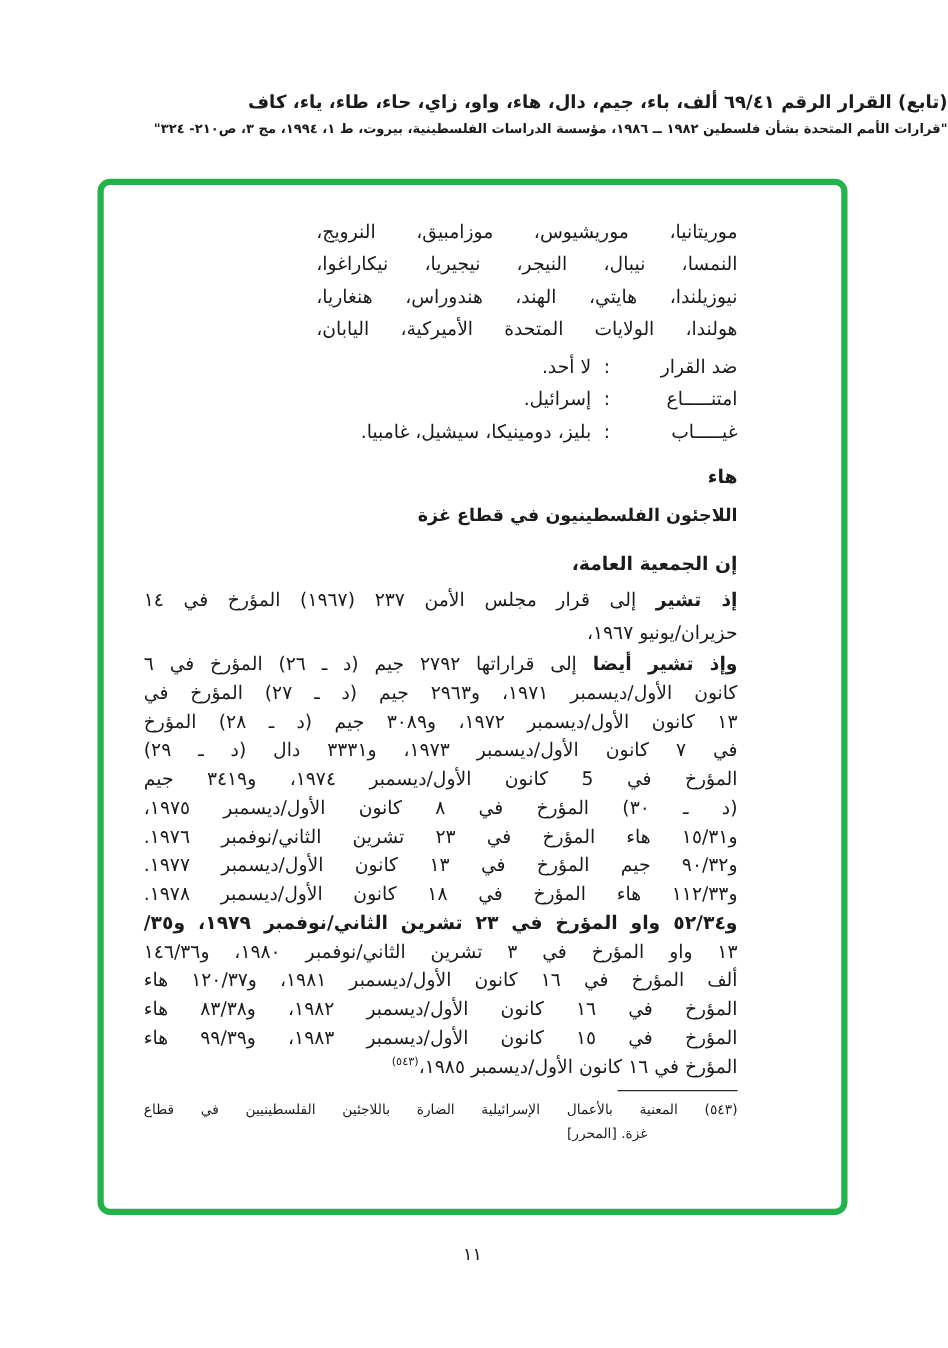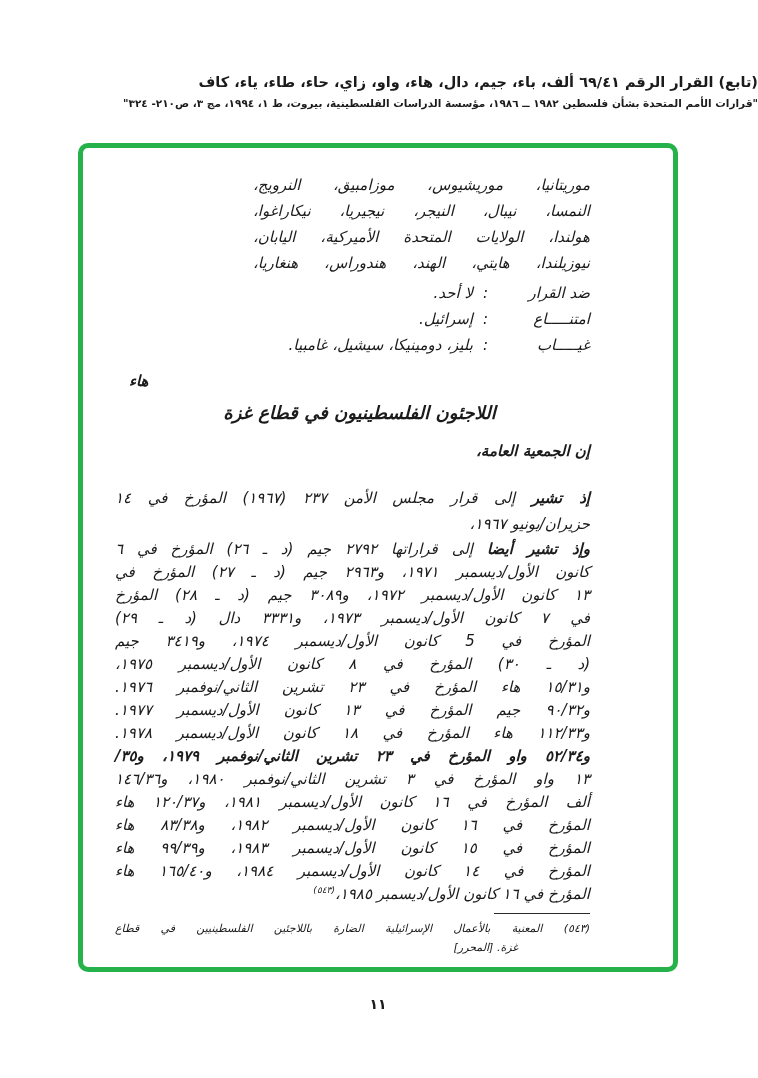--- a/index.html
+++ b/index.html
@@ -11,67 +11,66 @@
   }
   
   .page-header{position:absolute;top:74px;left:17px;right:0;}
   .page-header .title{font-size:14.5px;font-weight:bold;letter-spacing:-.2px}
   .page-header .source{font-size:10.5px;font-weight:bold;margin-top:7px;letter-spacing:-.3px}
   
   .frame{
     position:absolute;top:143px;left:78px;width:600px;height:829px;
     border:5px solid #25b24a;border-radius:10px;box-sizing:border-box;
     background:#ffffff;
-    font-style:italic;
   }
   .content{margin:24px 83px 0 32px;font-size:15px}
   
   .line{line-height:26px;text-align:justify;text-align-last:justify;white-space:nowrap}
   .line.short{text-align-last:right}
   .bold{font-weight:bold}
   sup{font-size:9px;vertical-align:super;line-height:0}
   
   .countries{width:337px}
   
   .votes{margin-top:4px;margin-left:0;margin-right:0}
   .vote-row{line-height:26px;margin-left:22px;white-space:nowrap}
   .vote-label{display:inline-block;width:94px}
   .vote-colon{margin:0 8px 0 10px}
   
-  .sec-letter{text-align:left;font-weight:bold;font-size:15px;margin-top:12px;line-height:22px;padding-left:14px}
-  .sec-title{text-align:center;font-weight:bold;font-size:18px;margin-top:8px;line-height:26px;padding-left:14px}
+  .sec-letter{text-align:right;font-weight:bold;font-size:15px;margin-top:12px;line-height:22px;padding-left:14px}
+  .sec-title{text-align:right;font-weight:bold;font-size:14px;margin-top:8px;line-height:26px;padding-left:14px}
   .preamble{font-weight:bold;margin-top:12px;line-height:26px}
-  .para1{margin-top:21px}
+  .para1{margin-top:3px}
   .para2{margin-top:1px}
   .para2 .line{line-height:23px}
   
   .footnote{margin-top:7px}
   .footnote-rule{width:96px;height:0;border-top:1.6px solid #2a2a2a;margin-left:-16px;margin-bottom:5px}
   .footnote .line{font-size:11px;line-height:19px}
   .footnote .line.short{padding-right:72px}
   
   .pagenum{position:absolute;top:996px;left:78px;width:600px;text-align:center;
-    font-size:14px;font-weight:bold;letter-spacing:2px}
+    font-size:14px;font-weight:normal;letter-spacing:2px}
 </style>
 </head>
 <body>
 
 <div class="page-header">
   <div class="title">(تابع) القرار الرقم ٦٩/٤١ ألف، باء، جيم، دال، هاء، واو، زاي، حاء، طاء، ياء، كاف</div>
   <div class="source">"قرارات الأمم المتحدة بشأن فلسطين ١٩٨٢ ــ ١٩٨٦، مؤسسة الدراسات الفلسطينية، بيروت، ط ١، ١٩٩٤، مج ٣، ص٢١٠- ٣٢٤"</div>
 </div>
 
 <div class="frame" style="border-color: rgb(37, 178, 74);">
   <div class="content">
 
     <div class="countries">
         <div class="line"><span>موريتانيا، موريشيوس، موزامبيق، النرويج،</span></div>
         <div class="line"><span>النمسا، نيبال، النيجر، نيجيريا، نيكاراغوا،</span></div>
+        <div class="line"><span>نيوزيلندا، هايتي، الهند، هندوراس، هنغاريا،</span></div>
         <div class="line"><span>هولندا، الولايات المتحدة الأميركية، اليابان،</span></div>
-        <div class="line"><span>نيوزيلندا، هايتي، الهند، هندوراس، هنغاريا،</span></div>
       </div>
 
     <div class="votes">
       <div class="vote-row">
         <span class="vote-label">ضد القرار</span><span class="vote-colon">:</span><span>لا أحد.</span>
       </div>
       <div class="vote-row">
         <span class="vote-label">امتنـــــاع</span><span class="vote-colon">:</span><span>إسرائيل.</span>
       </div>
       <div class="vote-row">
@@ -97,21 +96,20 @@
         <div class="line"><span>المؤرخ في 5 كانون الأول/ديسمبر ١٩٧٤، و٣٤١٩ جيم</span></div>
         <div class="line"><span>(د ـ ٣٠) المؤرخ في ٨ كانون الأول/ديسمبر ١٩٧٥،</span></div>
         <div class="line"><span>و١٥/٣١ هاء المؤرخ في ٢٣ تشرين الثاني/نوفمبر ١٩٧٦.</span></div>
         <div class="line"><span>و٩٠/٣٢ جيم المؤرخ في ١٣ كانون الأول/ديسمبر ١٩٧٧.</span></div>
         <div class="line"><span>و١١٢/٣٣ هاء المؤرخ في ١٨ كانون الأول/ديسمبر ١٩٧٨.</span></div>
         <div class="line bold"><span>و٥٢/٣٤ واو المؤرخ في ٢٣ تشرين الثاني/نوفمبر ١٩٧٩، و٣٥/</span></div>
         <div class="line"><span>١٣ واو المؤرخ في ٣ تشرين الثاني/نوفمبر ١٩٨٠، و١٤٦/٣٦</span></div>
         <div class="line"><span>ألف المؤرخ في ١٦ كانون الأول/ديسمبر ١٩٨١، و١٢٠/٣٧ هاء</span></div>
         <div class="line"><span>المؤرخ في ١٦ كانون الأول/ديسمبر ١٩٨٢، و٨٣/٣٨ هاء</span></div>
         <div class="line"><span>المؤرخ في ١٥ كانون الأول/ديسمبر ١٩٨٣، و٩٩/٣٩ هاء</span></div>
-        <div class="line"><span>المؤرخ في ١٤ كانون الأول/ديسمبر ١٩٨٤، و١٦٥/٤٠ هاء</span></div>
         <div class="line short"><span>المؤرخ في ١٦ كانون الأول/ديسمبر ١٩٨٥،</span><sup>(٥٤٣)</sup></div>
       </div>
 
     <div class="footnote">
       <div class="footnote-rule"></div>
       <div>
           <div class="line"><span>(٥٤٣) المعنية بالأعمال الإسرائيلية الضارة باللاجئين الفلسطينيين في قطاع</span></div>
           <div class="line short"><span>غزة. [المحرر]</span></div>
         </div>
     </div>

